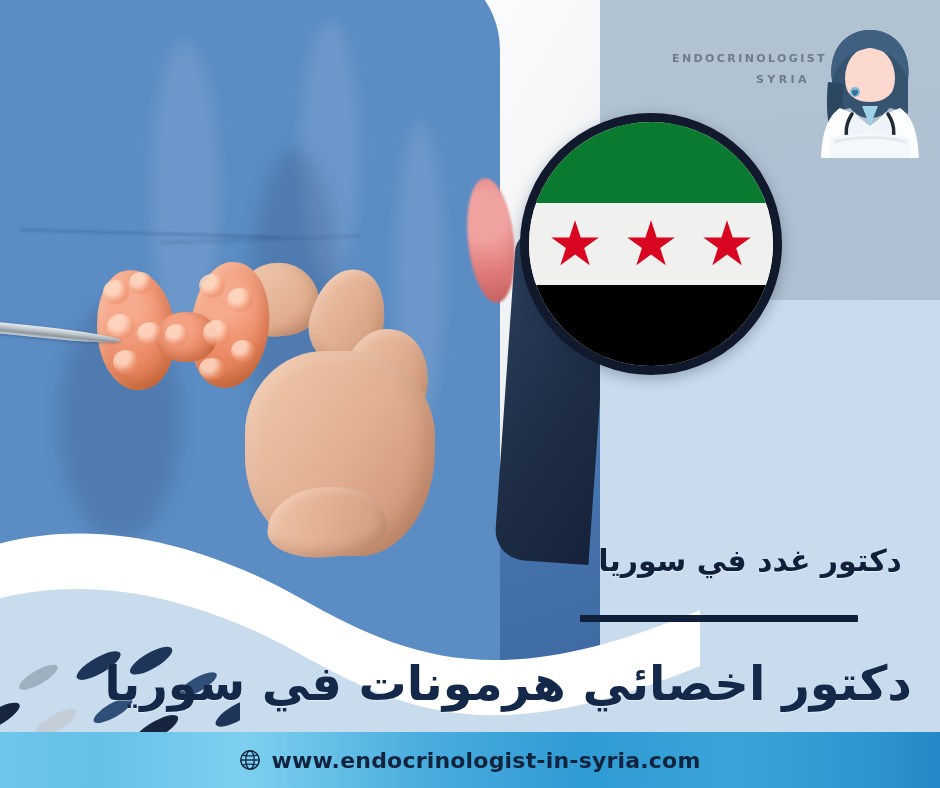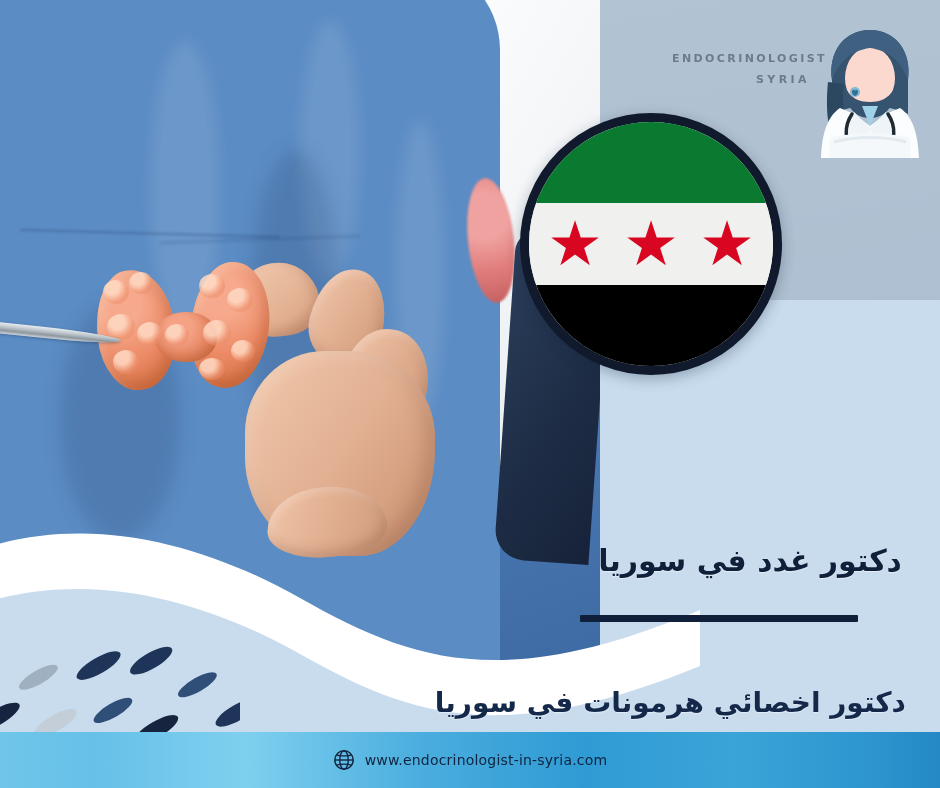--- a/index.html
+++ b/index.html
@@ -285,28 +285,27 @@
   }
   .headline-underline {
     position: absolute;
     left: 580px; top: 615px;
     width: 278px; height: 7px;
     background: #11203a;
     border-radius: 1px;
   }
   .subhead {
     position: absolute;
-    right: 34px; top: 655px;
+    right: 28px; top: 655px;
     direction: rtl;
     color: #14284a;
-    font-size: 28px;
+    font-size: 48px;
     font-weight: 700;
     white-space: nowrap;
     text-shadow: 0 1px 1px rgba(255,255,255,.45);
-    margin-top: 31px;
   }
 
   
   .pattern {
     position: absolute;
     left: -10px; top: 612px;
     width: 250px; height: 176px;
     overflow: hidden;
   }
   .pattern svg { display: block; }
@@ -319,22 +318,22 @@
     background: linear-gradient(90deg,
         #6fc6ea 0%, #66c0e8 10%, #7fd0ef 26%,
         #4aadde 45%, #2f9bd4 62%, #3aa4d8 78%, #2e96cf 92%, #2489c6 100%);
     display: flex;
     align-items: center;
     justify-content: center;
     gap: 10px;
   }
   .url-text {
     color: #10243f;
-    font-size: 14px;
-    font-weight: 400;
+    font-size: 22px;
+    font-weight: 700;
     letter-spacing: .2px;
   }
   .globe-icon { display: block; }
 </style>
 </head>
 <body>
 
 <div class="canvas">
 
   <div class="bg-top"></div>

